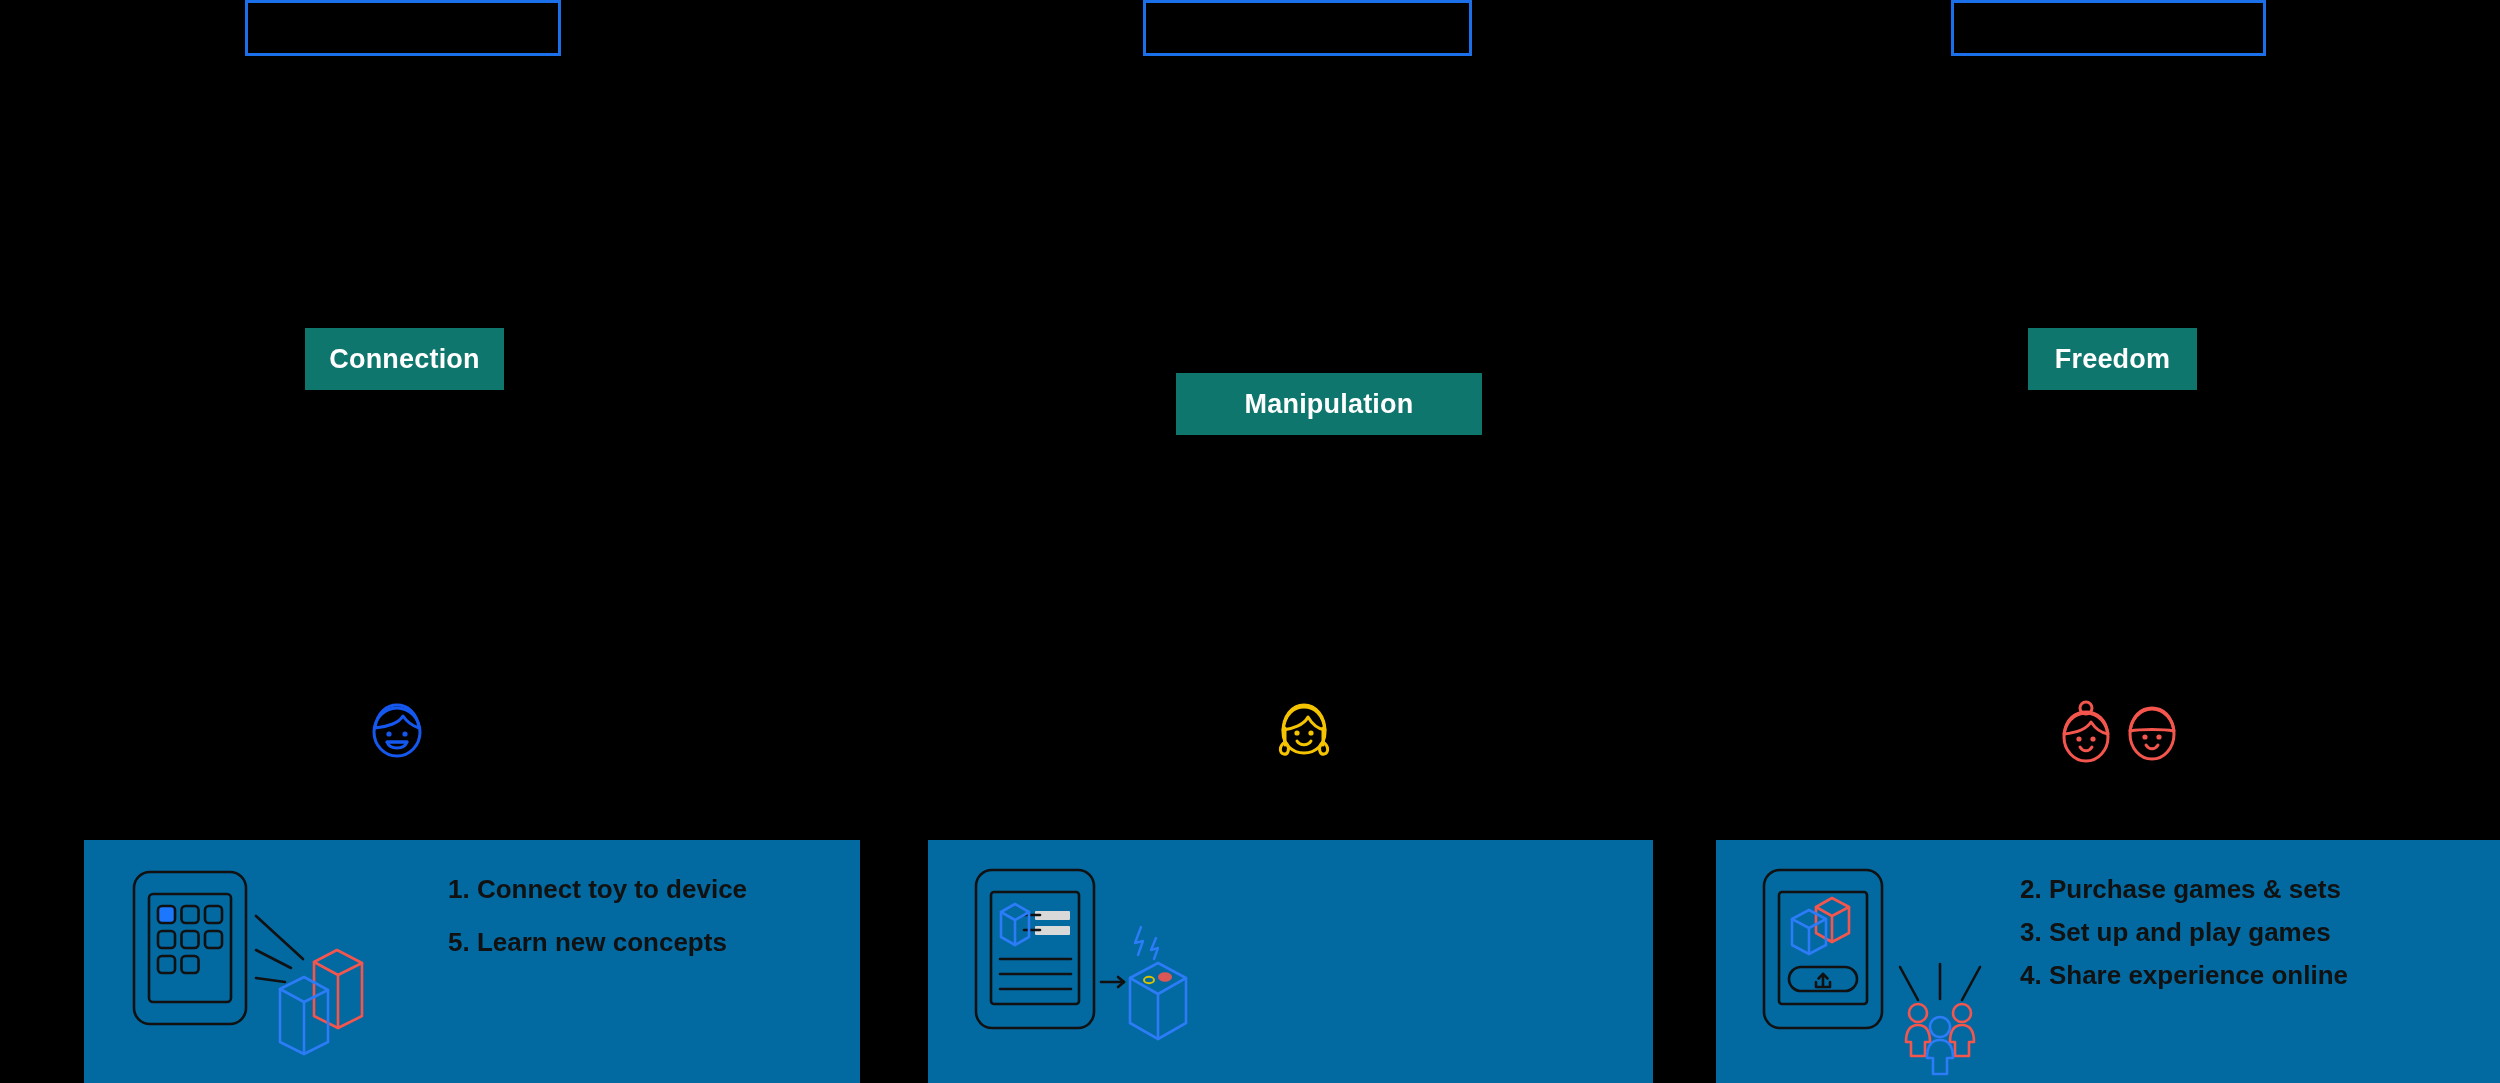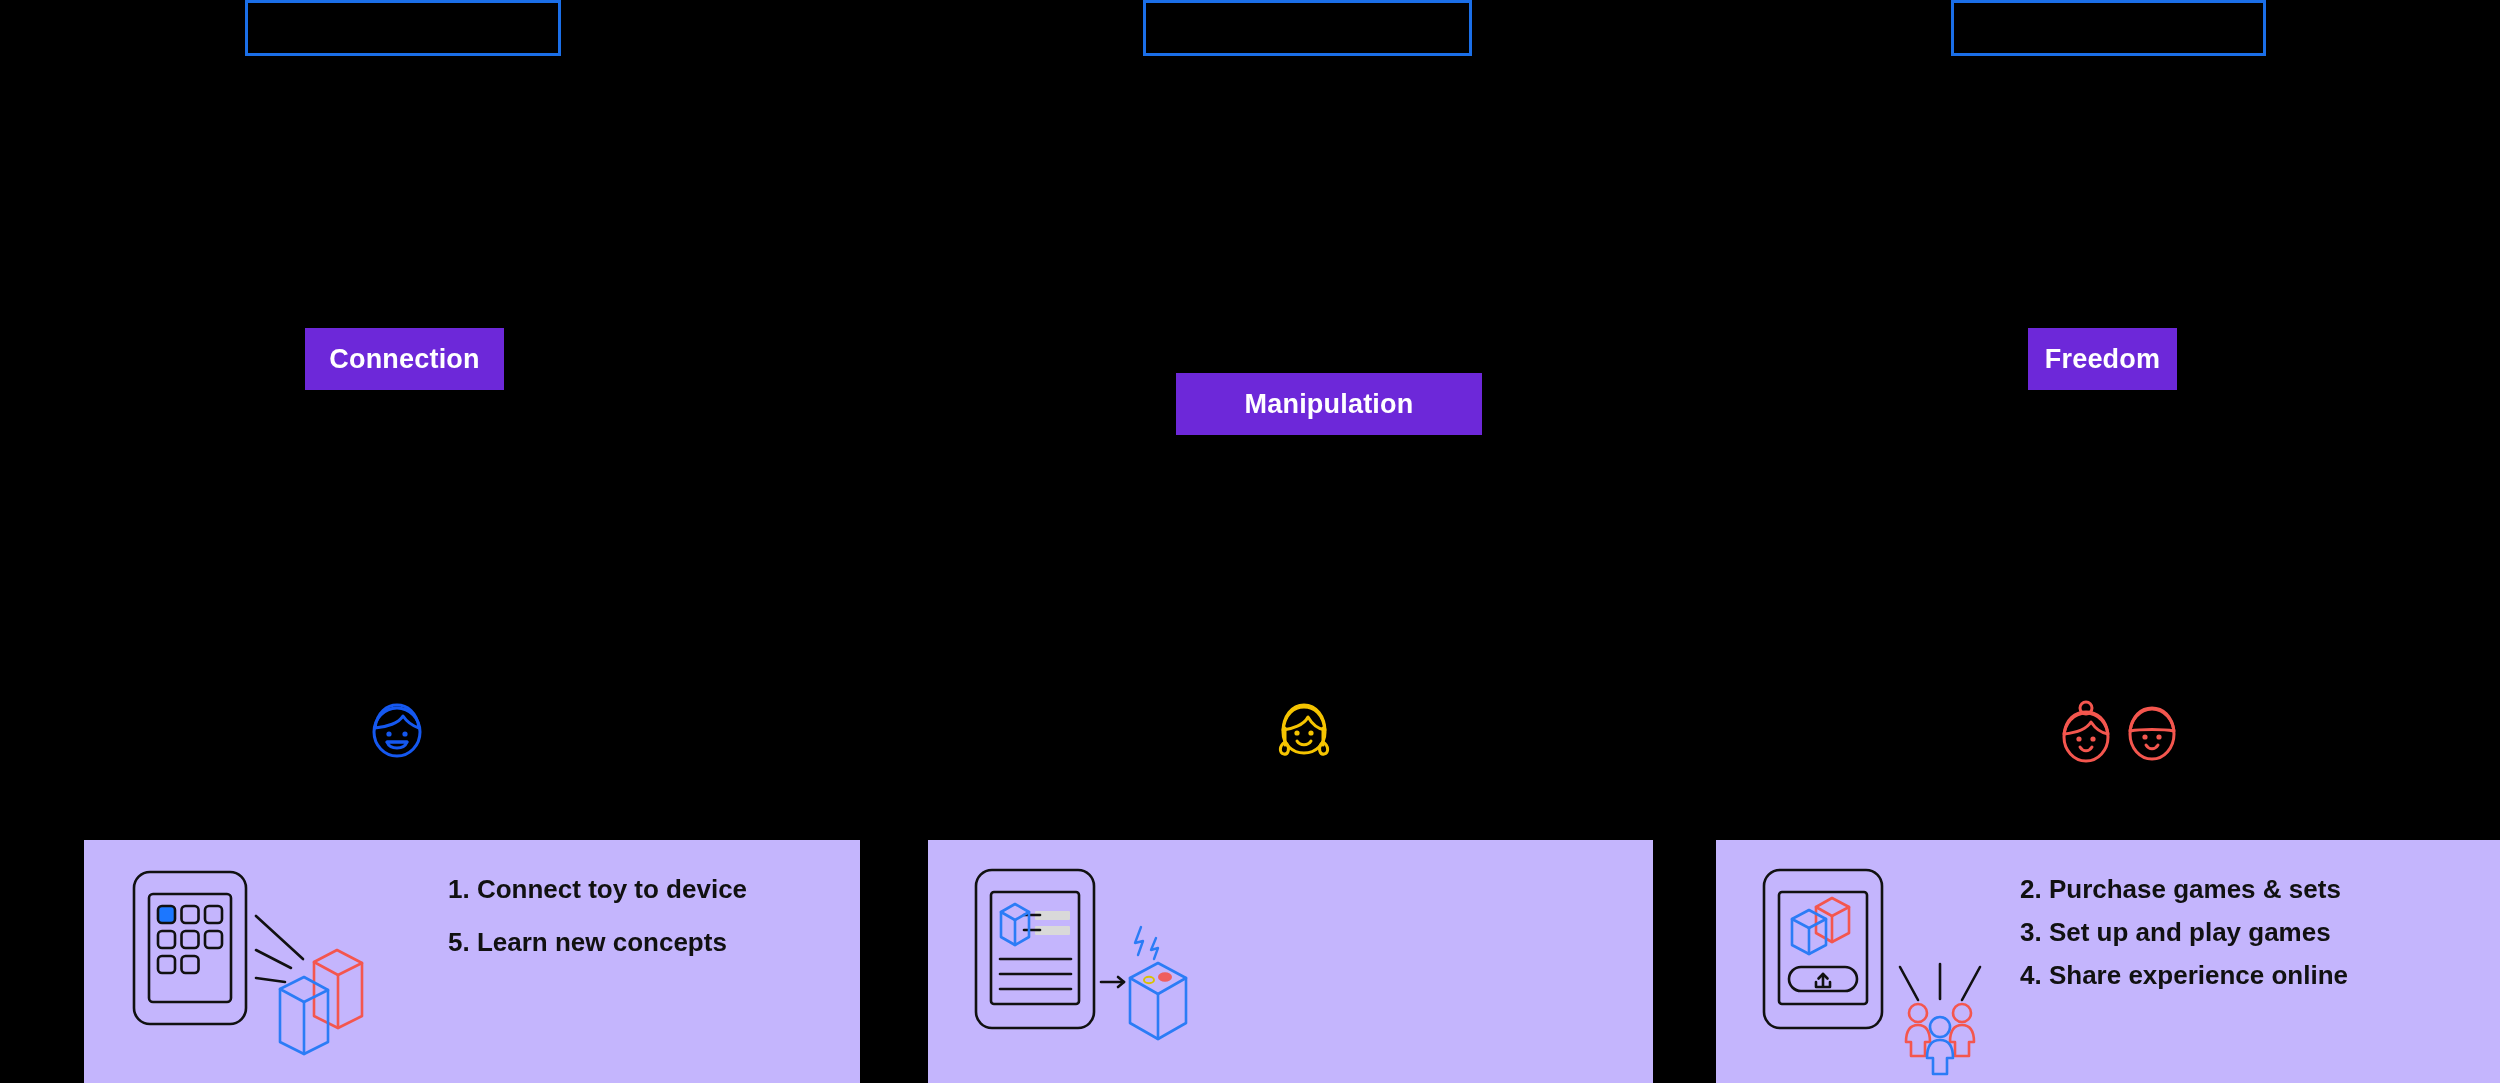--- a/index.html
+++ b/index.html
@@ -20,47 +20,47 @@
     background: transparent;
   }
   .top-box.c1 { left: 245px;  top: 0px;  width: 316px; }
   .top-box.c2 { left: 1143px; top: 0px;  width: 329px; }
   .top-box.c3 { left: 1951px; top: 0px;  width: 315px; }
 
   
   .phase-btn {
     position: absolute;
     height: 62px;
-    background: #6d28d9;
+    background: #0f766e;
     color: #FFFFFF;
     font-size: 27px;
     font-weight: 700;
     letter-spacing: .2px;
     display: flex; align-items: center; justify-content: center;
     white-space: nowrap;
   }
   .phase-btn.c1 { left: 305px;  top: 328px; width: 199px; }
   .phase-btn.c2 { left: 1176px; top: 328px; width: 306px; margin-top: 45px; }
-  .phase-btn.c3 { left: 2028px; top: 328px; width: 149px; }
+  .phase-btn.c3 { left: 2028px; top: 328px; width: 169px; }
 
   
   .persona {
     position: absolute;
     display: flex; align-items: center; gap: 6px;
   }
   .persona.c1 { left: 365px;  top: 698px; }
   .persona.c2 { left: 1272px; top: 698px; }
   .persona.c3 { left: 2055px; top: 698px; }
 
   
   .card {
     position: absolute;
     top: 840px;
     height: 243px;
-    background: #c4b5fd;
+    background: #0369a1;
     display: flex;
     align-items: flex-start;
     overflow: hidden;
   }
   .card.c1 { left: 84px;   width: 776px; }
   .card.c2 { left: 928px;  width: 725px; }
   .card.c3 { left: 1716px; width: 784px; }
 
   .card-art {
     flex: 0 0 auto;

